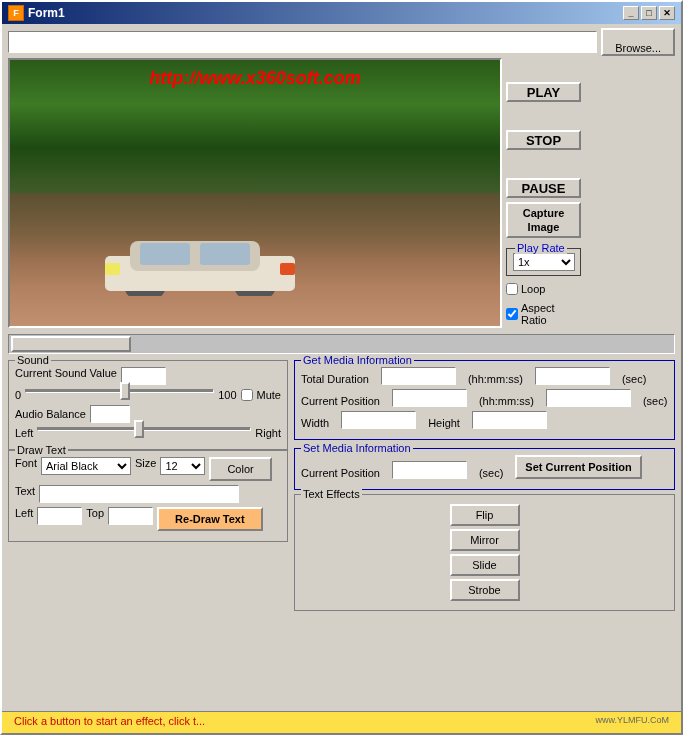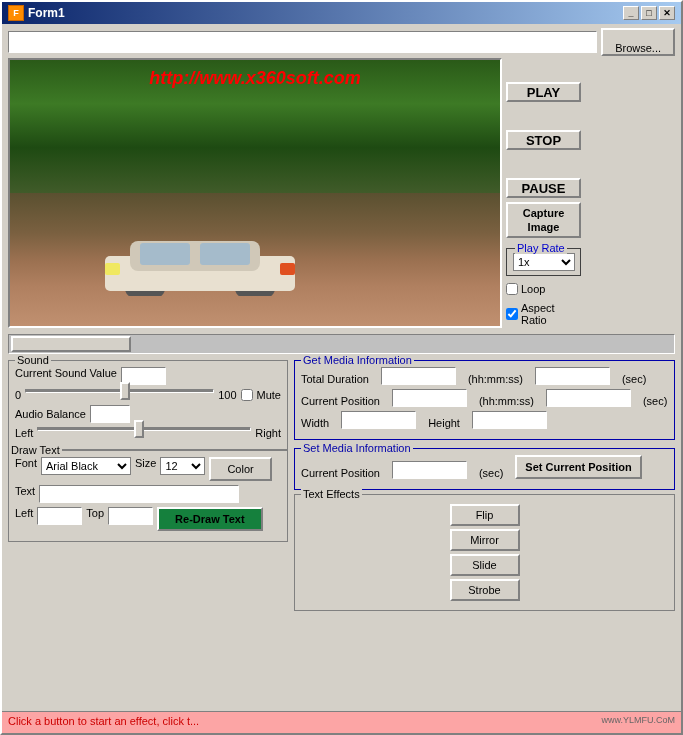--- a/index.html
+++ b/index.html
@@ -345,21 +345,21 @@
       font-weight: bold;
     }
     .draw-group {
       border: 1px solid #808080;
       position: relative;
       padding: 6px;
     }
     .draw-label {
       position: absolute;
       top: -7px;
-      left: 0;
+      left: 6px;
       background: #d4d0c8;
       padding: 0 2px;
       font-size: 11px;
     }
     .font-select {
       width: 90px;
       height: 18px;
       font-size: 11px;
       border: 1px solid #808080;
       background: white;
@@ -387,21 +387,21 @@
       border: 1px solid #808080;
       border-right-color: #fff;
       border-bottom-color: #fff;
       background: white;
       padding: 1px 3px;
       font-size: 11px;
     }
     .redraw-btn {
       height: 24px;
       padding: 0 16px;
-      background: #15803d;
+      background: #fdba74;
       border: 2px solid #fff;
       border-right-color: #808080;
       border-bottom-color: #808080;
       cursor: pointer;
       font-size: 11px;
       font-weight: bold;
     }
     .text-effects-group {
       border: 1px solid #808080;
       position: relative;
@@ -422,23 +422,23 @@
       margin: 3px auto;
       background: #d4d0c8;
       border: 2px solid #fff;
       border-right-color: #808080;
       border-bottom-color: #808080;
       cursor: pointer;
       font-size: 11px;
     }
     .status-bar {
       height: 22px;
-      background: #fca5a5;
+      background: #fde047;
       border-top: 1px solid #808080;
-      padding: 3px 6px;
+      padding: 3px 12px;
       font-size: 11px;
       color: #cc0000;
       flex-shrink: 0;
     }
     .bottom-panels {
       display: flex;
       gap: 6px;
     }
     .audio-balance-row {
       display: flex;

